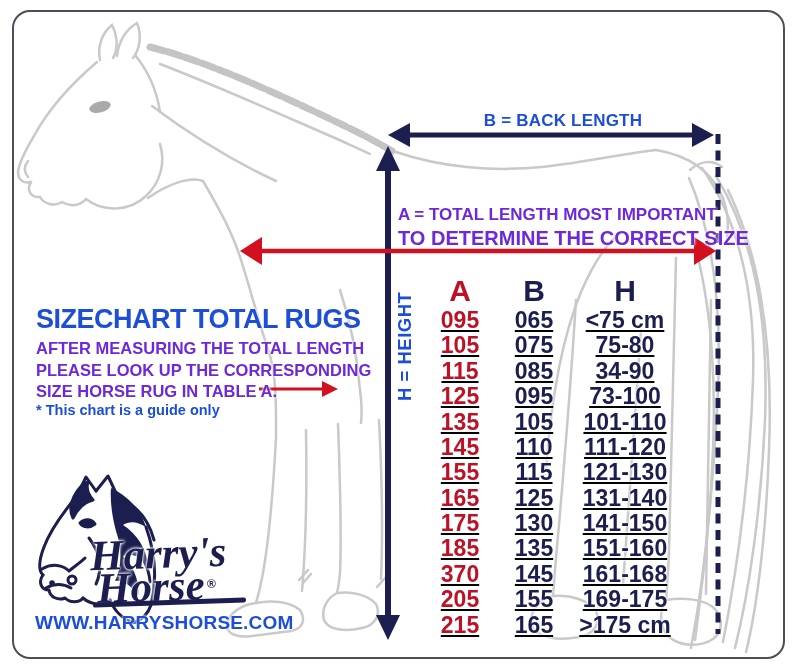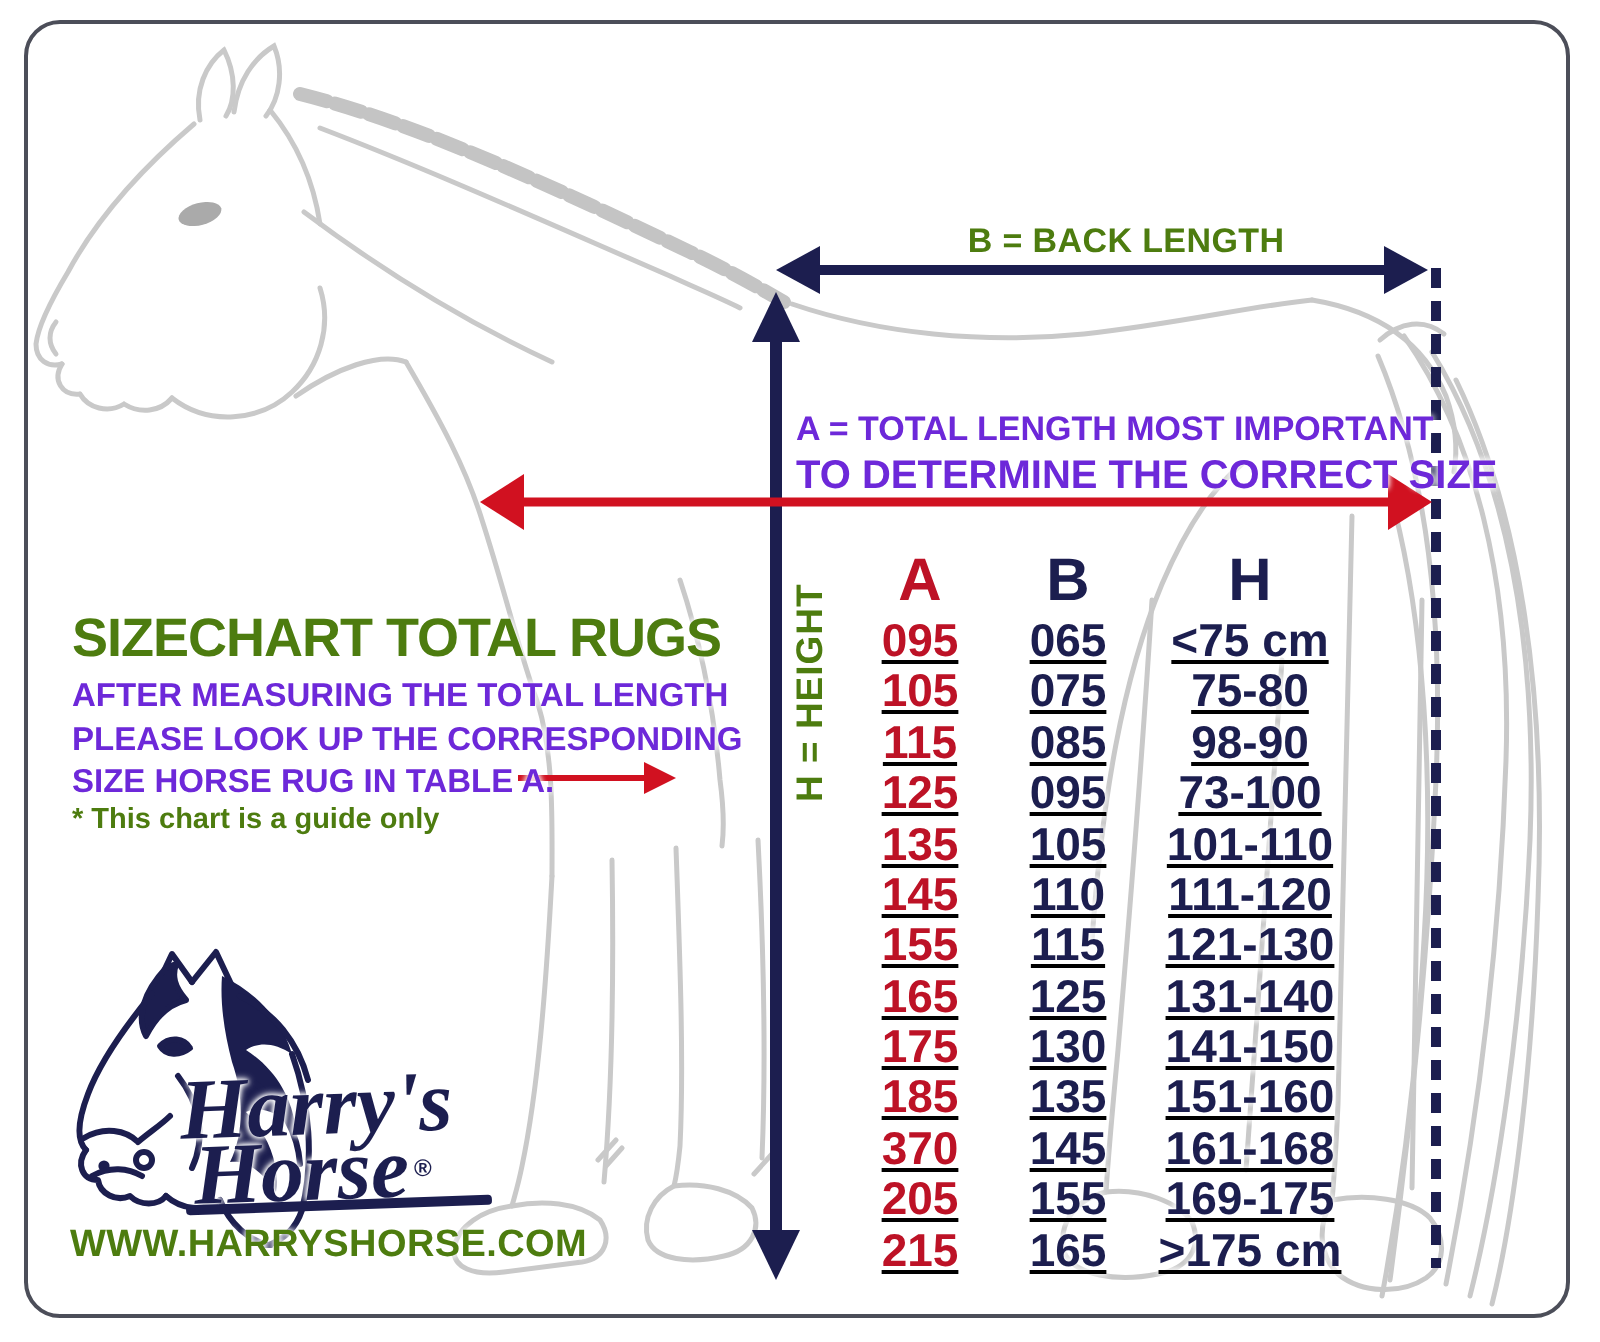--- a/index.html
+++ b/index.html
@@ -3,21 +3,21 @@
 <meta charset="utf-8">
 <style>
   html,body{margin:0;padding:0;background:#ffffff;}
   #stage{position:relative;width:800px;height:671px;overflow:hidden;background:#fff;
          font-family:"Liberation Sans",sans-serif;}
   .frame{position:absolute;left:12px;top:10px;width:769px;height:645px;
          border:2.5px solid #4c4e59;border-radius:18px;background:transparent;}
   svg{position:absolute;left:0;top:0;}
   .lbl{position:absolute;font-weight:bold;white-space:nowrap;
        text-shadow:0 0 3px #fff,0 0 3px #fff;}
-  .navy{color:#4d7c0f;}
+  .navy{color:#1d4ed8;}
   .red{color:#6d28d9;}
   .b-label{left:443px;top:111px;width:240px;text-align:center;font-size:17px;letter-spacing:.2px;}
   .a-label1{left:398px;top:205px;width:300px;text-align:center;font-size:17px;}
   .a-label2{left:398px;top:227px;width:300px;text-align:center;font-size:20px;}
   .h-label{left:394px;top:295px;height:106px;font-size:18.5px;letter-spacing:.5px;
            writing-mode:vertical-rl;transform:rotate(180deg);}
   .info-title{left:36px;top:304px;font-size:27px;letter-spacing:-.5px;}
   .info-instr{left:36px;top:338px;font-size:16.5px;line-height:21.5px;}
   .info-note{left:36px;top:402px;font-size:14.5px;}
   .size-table{position:absolute;left:425px;top:275px;width:252px;}
@@ -129,21 +129,21 @@
     </div>
     <div class="tbody">
         <div class="cell c0">095</div>
         <div class="cell c1">065</div>
         <div class="cell c2">&lt;75 cm</div>
         <div class="cell c0">105</div>
         <div class="cell c1">075</div>
         <div class="cell c2">75-80</div>
         <div class="cell c0">115</div>
         <div class="cell c1">085</div>
-        <div class="cell c2">98-90</div>
+        <div class="cell c2">34-90</div>
         <div class="cell c0">125</div>
         <div class="cell c1">095</div>
         <div class="cell c2">73-100</div>
         <div class="cell c0">135</div>
         <div class="cell c1">105</div>
         <div class="cell c2">101-110</div>
         <div class="cell c0">145</div>
         <div class="cell c1">110</div>
         <div class="cell c2">111-120</div>
         <div class="cell c0">155</div>

